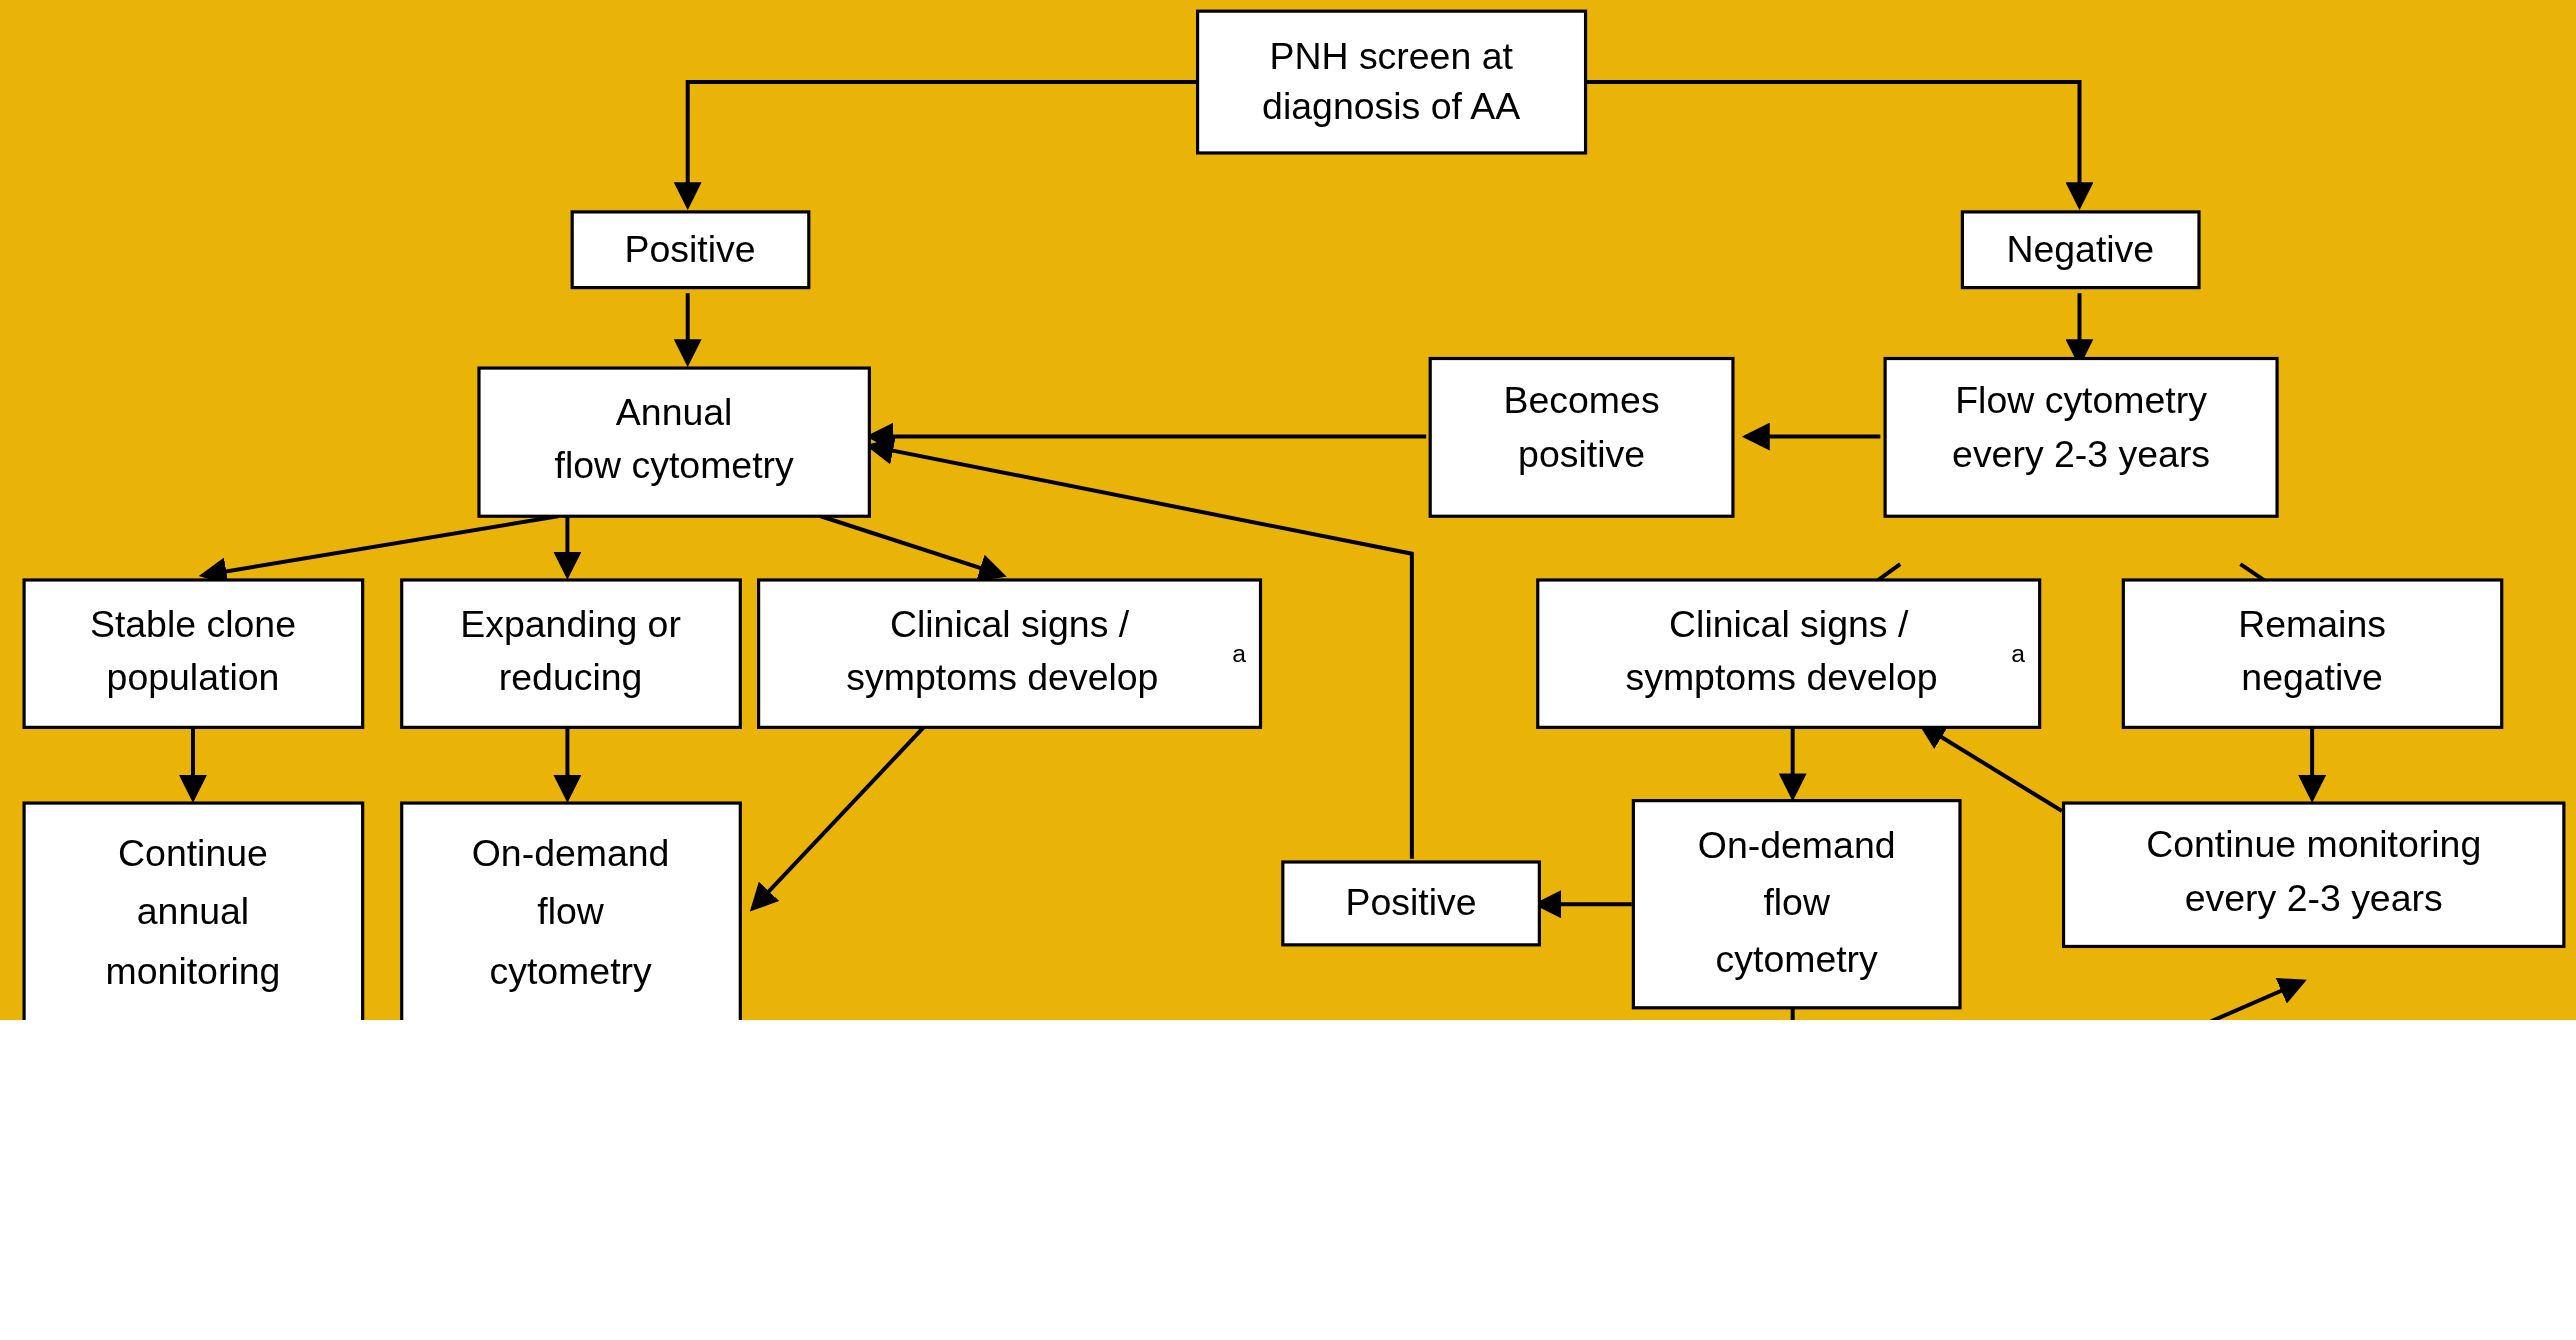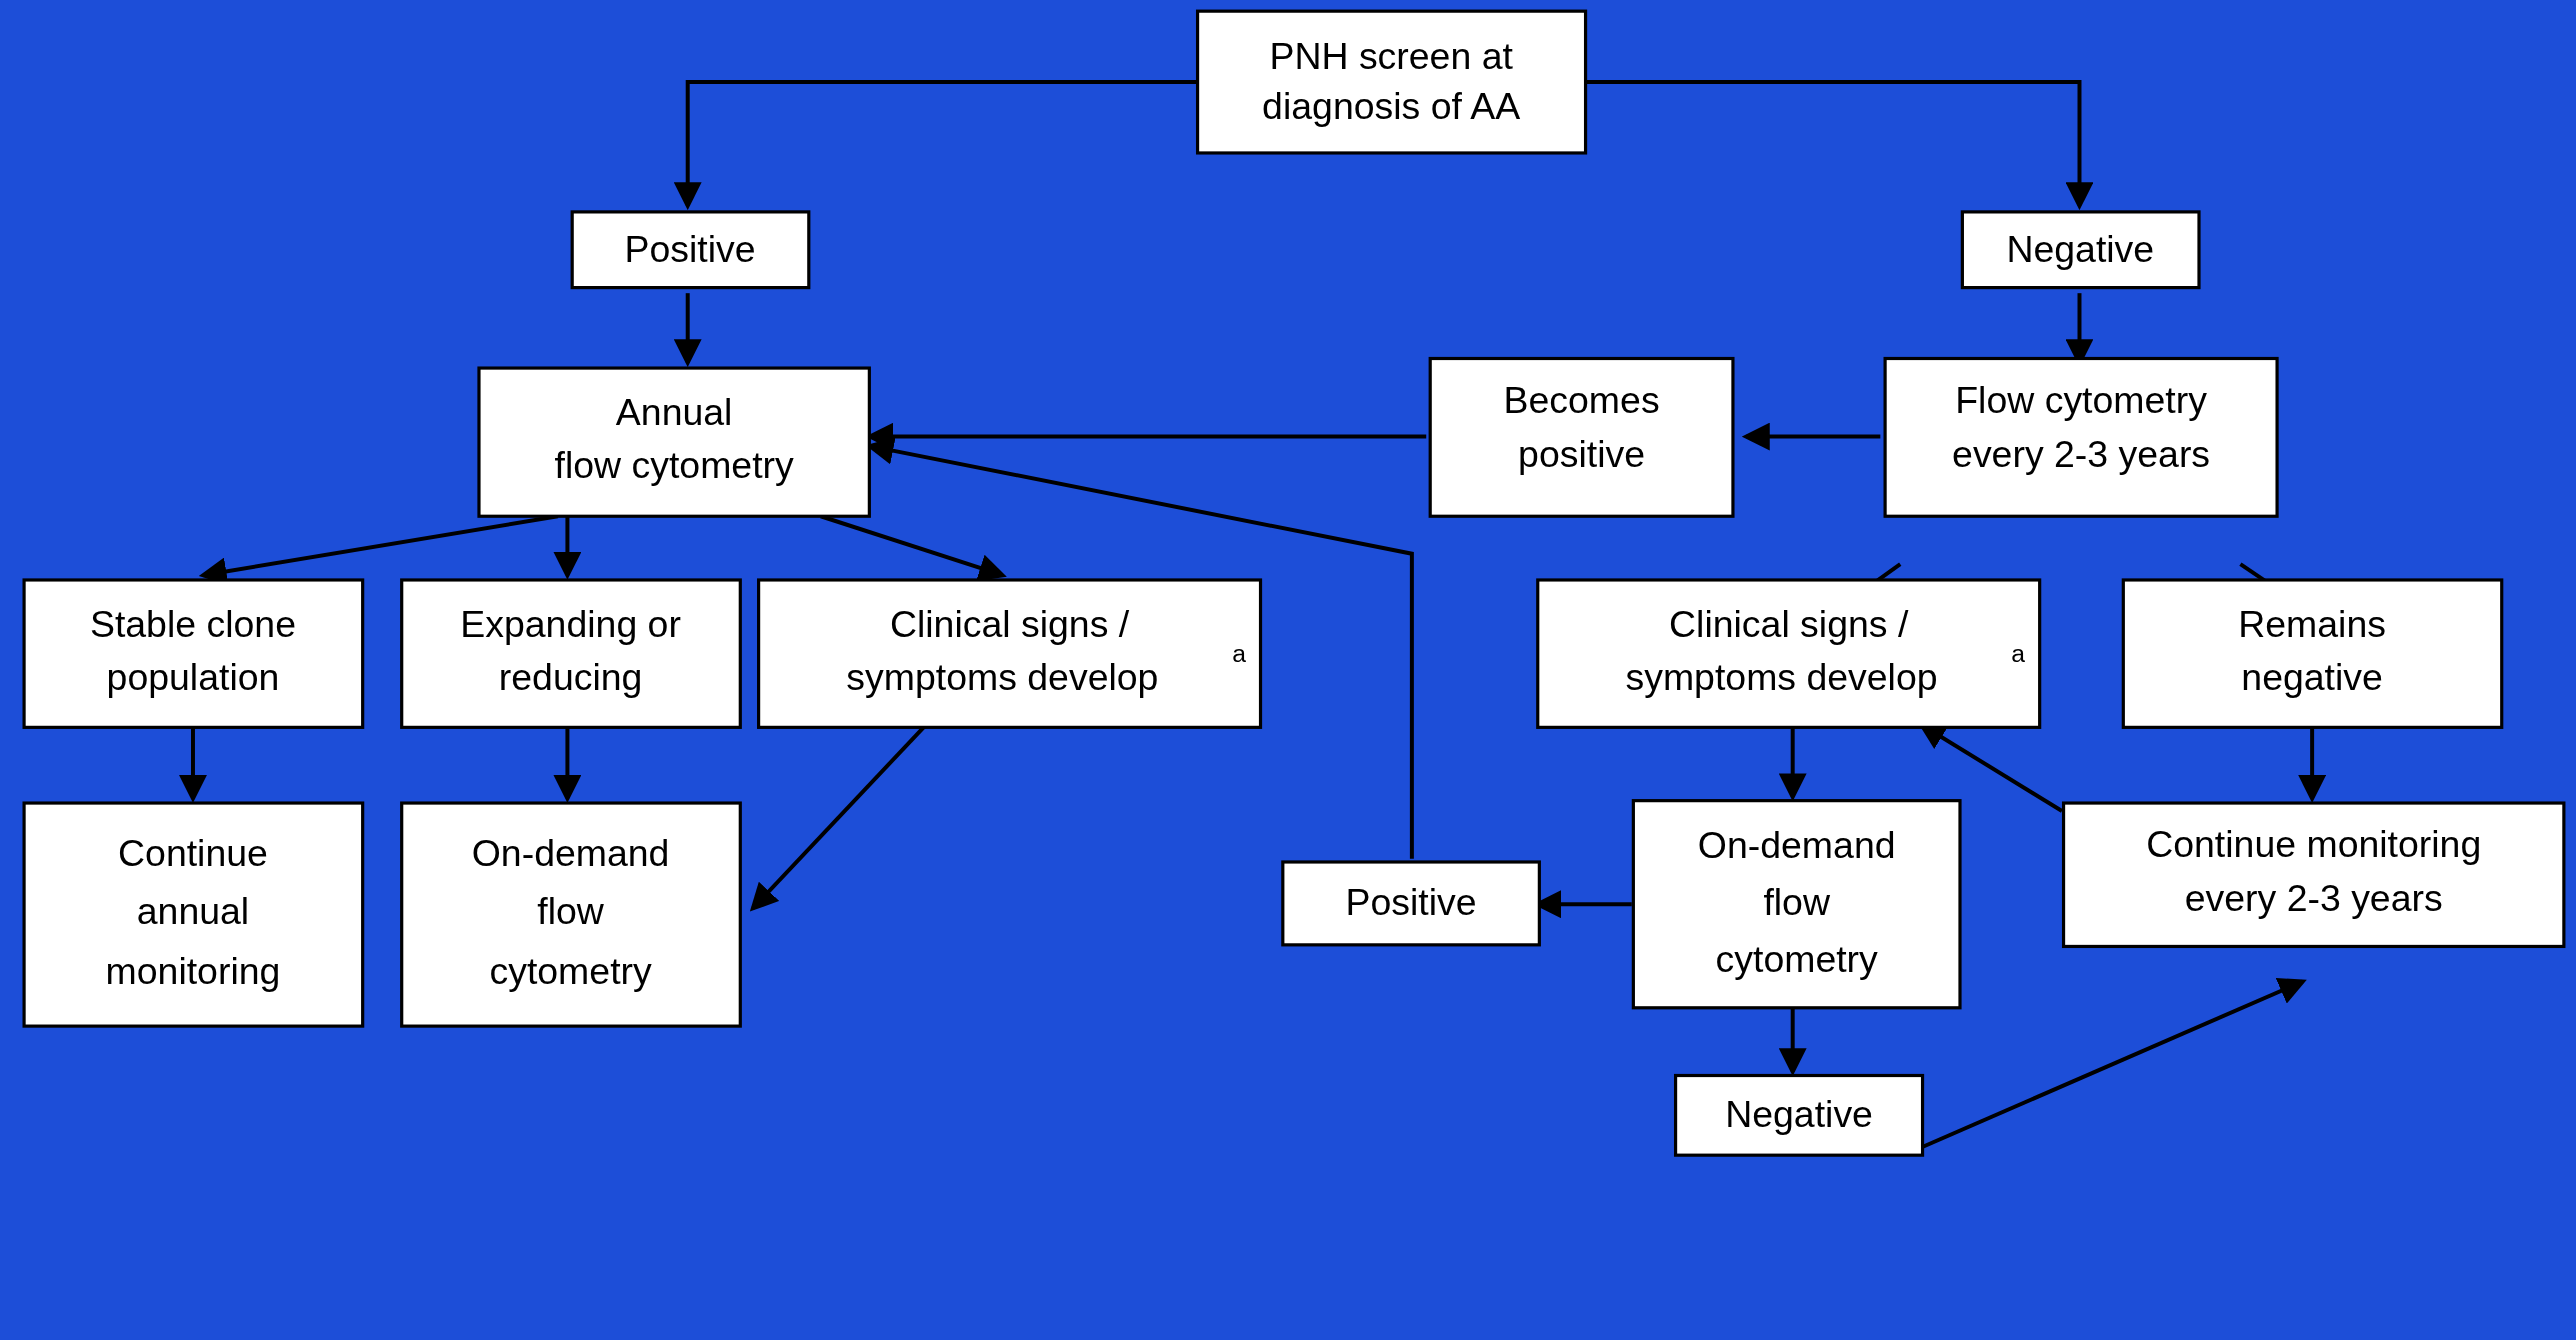--- a/index.html
+++ b/index.html
@@ -7,22 +7,22 @@
     padding: 0;
     background: #ffffff;
   }
   body {
     font-family: "Liberation Sans", sans-serif;
     color: #000000;
   }
   #page {
     position: relative;
     width: 2576px;
-    height: 1340px;
-    background: #1d4ed8;
+    height: 1020px;
+    background: #eab308;
     overflow: hidden;
   }
   svg.flow {
     position: absolute;
     top: 0;
     left: 0;
     width: 2576px;
     height: 1340px;
   }
   .nodebox {

